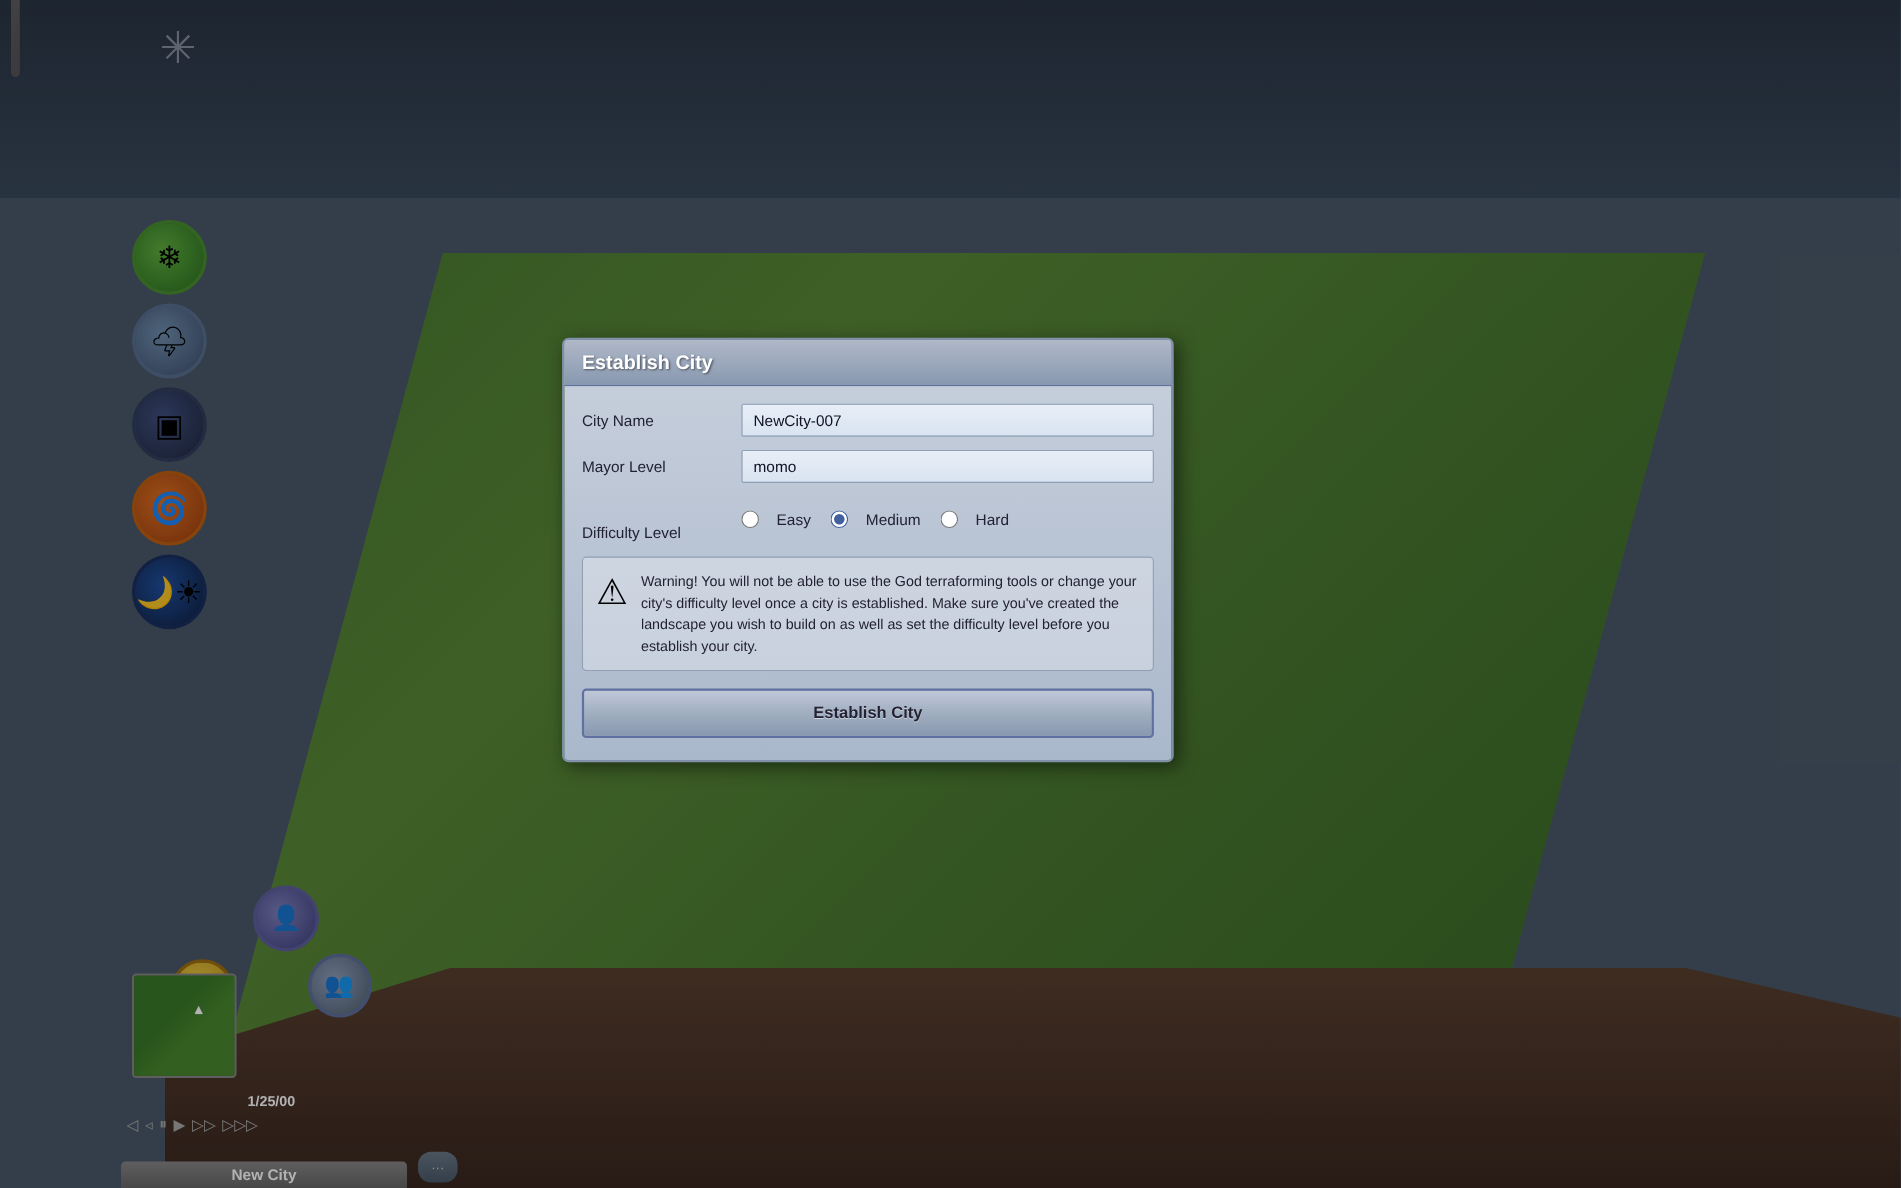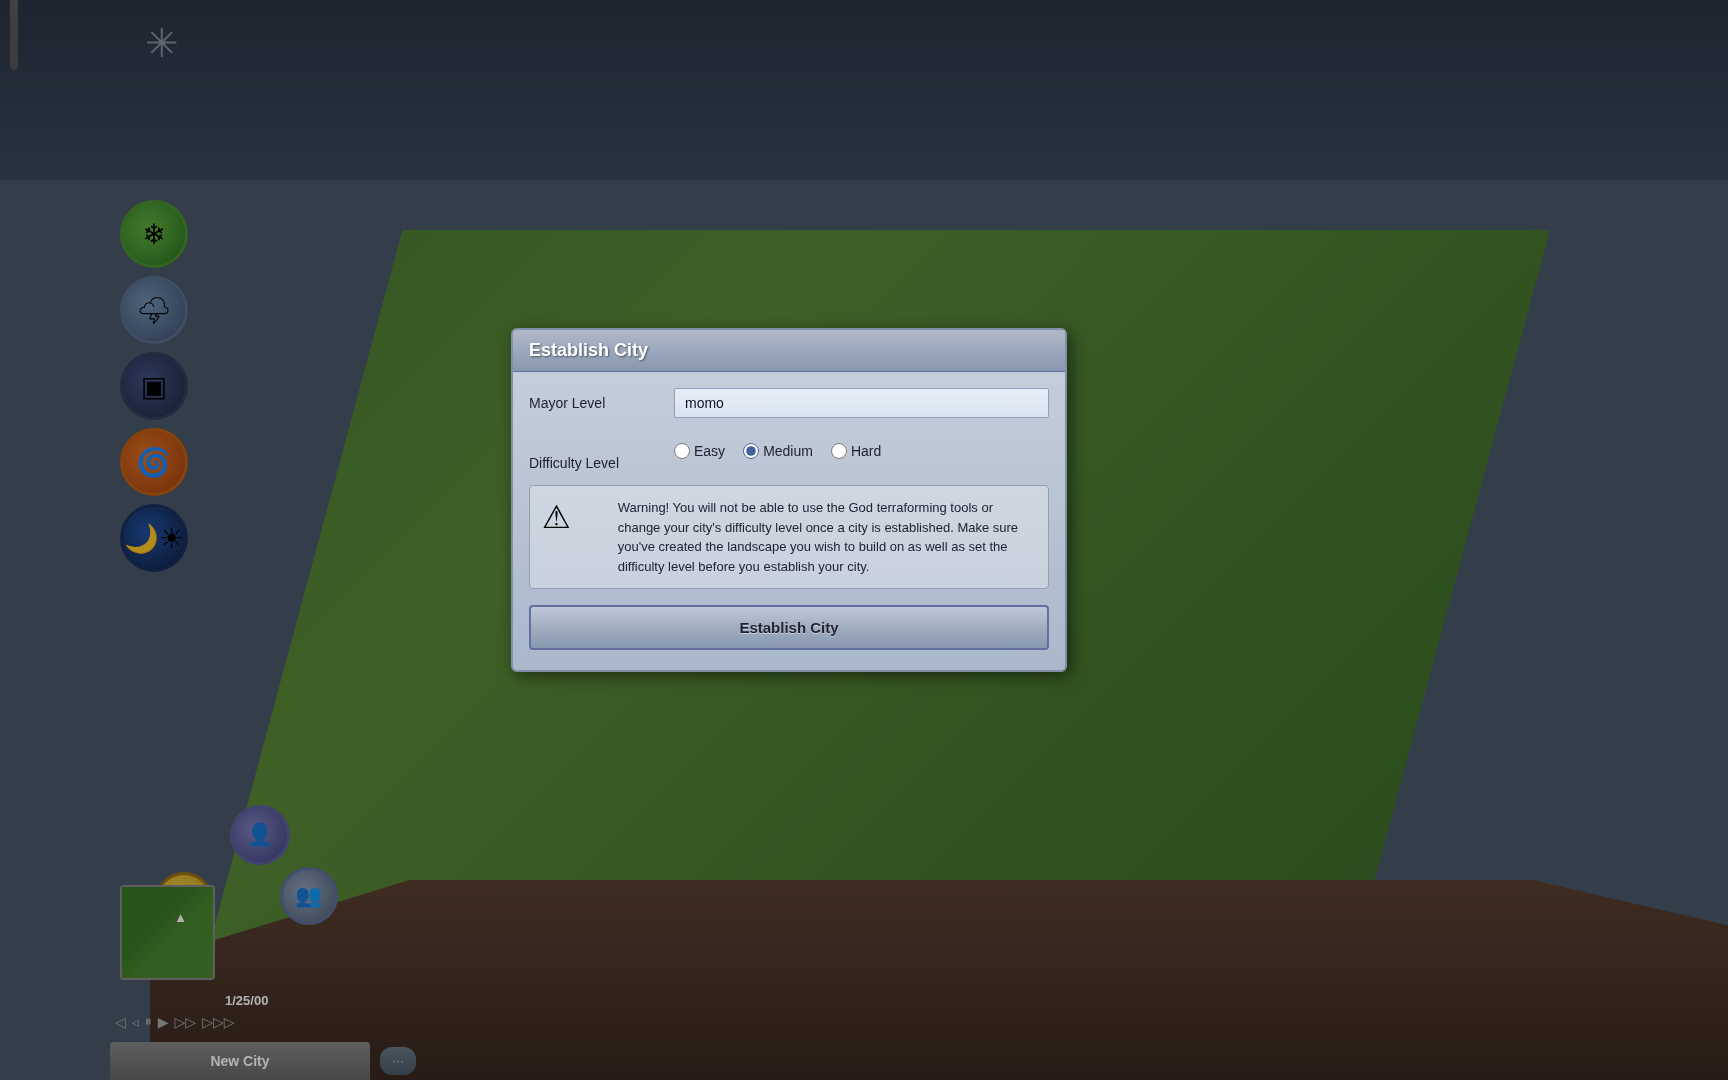--- a/index.html
+++ b/index.html
@@ -175,21 +175,21 @@
       cursor: pointer;
       background: none;
       border: none;
     }
 
     .city-name-bar {
       position: absolute;
       bottom: 0;
       left: 110px;
       width: 260px;
-      height: 38px;
+      height: 24px;
       background: linear-gradient(180deg, #888, #666);
       border-radius: 4px 4px 0 0;
       display: flex;
       align-items: center;
       justify-content: center;
     }
 
     .city-name-text {
       color: #fff;
       font-size: 14px;
@@ -346,21 +346,21 @@
 
     .difficulty-options {
       display: flex;
       gap: 18px;
       align-items: center;
     }
 
     .radio-option {
       display: flex;
       align-items: center;
-      gap: 4px;
+      gap: 16px;
       font-size: 14px;
       color: #223;
       cursor: pointer;
     }
 
     .radio-option input[type="radio"] {
       accent-color: #4060a0;
       width: 16px;
       height: 16px;
       cursor: pointer;
@@ -379,21 +379,20 @@
     .warning-icon {
       font-size: 32px;
       flex-shrink: 0;
       align-self: flex-start;
     }
 
     .warning-text {
       font-size: 13px;
       color: #223;
       line-height: 1.5;
-      margin-left: 35px;
     }
 
     .modal-buttons {
       display: flex;
       gap: 12px;
       padding: 0 0 4px 0;
     }
 
     .modal-btn {
       flex: 1;
@@ -491,20 +490,24 @@
 
 <div class="more-btn">
   <span>···</span>
 </div>
 
 <div class="modal-overlay">
   <div class="modal">
     <div class="modal-title">Establish City</div>
     <div class="modal-body">
 
+      <div class="form-row">
+        <label class="form-label">City Name</label>
+        <input class="form-input" type="text" value="NewCity-007" style="">
+      </div>
 
       <div class="form-row">
         <label class="form-label">Mayor Level</label>
         <input class="form-input" type="text" value="momo" style="">
       </div>
 
       <div class="difficulty-row">
         <span class="difficulty-label">Difficulty Level</span>
         <div class="difficulty-options">
           <label class="radio-option">

